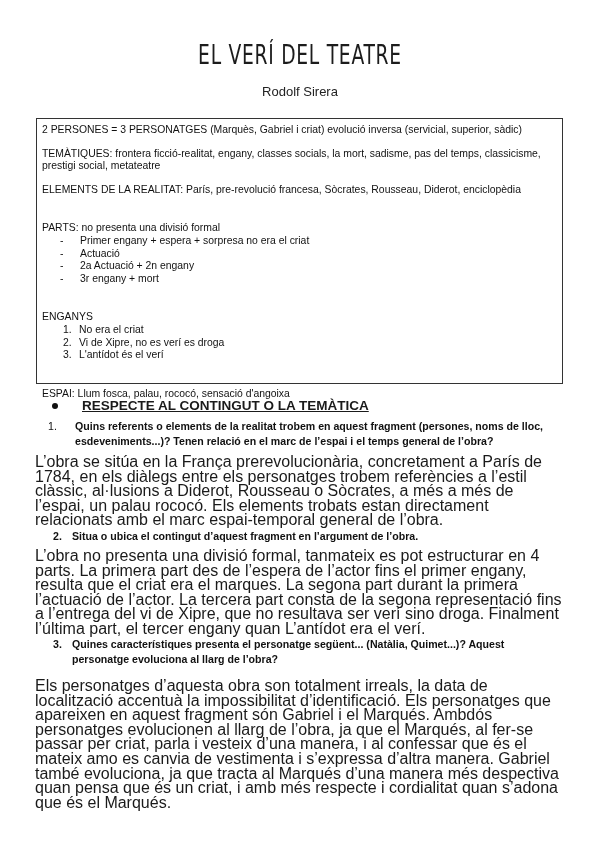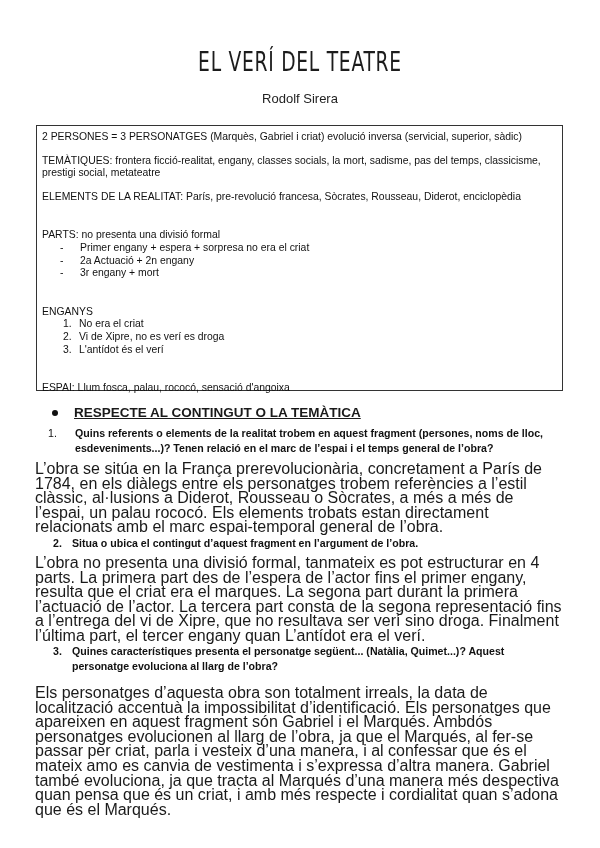--- a/index.html
+++ b/index.html
@@ -3,21 +3,21 @@
   <meta charset="utf-8">
   <style>
     * { box-sizing: border-box; margin: 0; padding: 0; }
     html, body { width: 600px; height: 848px; background: #ffffff; }
     body {
       position: relative;
       font-family: "Liberation Sans", sans-serif;
       color: #1a1a1a;
       overflow: hidden;
     }
-    .page { position: absolute; left: 0; top: 11px; width: 600px; height: 724px; }
+    .page { position: absolute; left: 0; top: 4px; width: 600px; height: 724px; }
 
     .title {
       position: absolute; left: 0; top: 36px; width: 600px;
       text-align: center;
       font-family: "DejaVu Sans", sans-serif;
       font-size: 26px; letter-spacing: 1px;
       font-weight: normal;
       transform: scaleX(0.72);
       color: #1c1c1c;
     }
@@ -45,21 +45,21 @@
 
     .section-heading {
       position: absolute; left: 52px; top: 394px;
       font-size: 13.5px; font-weight: bold;
       display: flex; align-items: center;
     }
     .section-heading .bullet {
       display: inline-block; width: 6px; height: 6px; border-radius: 50%;
       background: #111; margin-right: 16px;
     }
-    .section-heading .txt { text-decoration: underline; }
+    .section-heading .txt { text-decoration: underline; margin-left: 8px; }
 
     .question {
       position: absolute;
       font-size: 10.6px; font-weight: bold; line-height: 14.5px;
       color: #111;
       display: flex;
     }
     .question .qn { flex: 0 0 auto; }
     .question .qt { flex: 1 1 auto; }
 
@@ -76,20 +76,21 @@
   <h1 class="title">EL VERÍ DEL TEATRE</h1>
   <div class="subtitle">Rodolf Sirera</div>
 
   <div class="summary-box">
     <p>2 PERSONES = 3 PERSONATGES (Marquès, Gabriel i criat) evolució inversa (servicial, superior, sàdic)</p>
     <p>TEMÀTIQUES: frontera ficció-realitat, engany, classes socials, la mort, sadisme, pas del temps, classicisme, prestigi social, metateatre</p>
     <p>ELEMENTS DE LA REALITAT: París, pre-revolució francesa, Sòcrates, Rousseau, Diderot, enciclopèdia</p>
     <p class="tight">PARTS: no presenta una divisió formal</p>
     <ul class="dash-list">
       <li>Primer engany + espera + sorpresa no era el criat</li>
+      <li>Actuació</li>
       <li>2a Actuació + 2n engany</li>
       <li>3r engany + mort</li>
     </ul>
     <p class="tight">ENGANYS</p>
     <ul class="num-list">
       <li>
         <span class="n">1.</span>
         <span>No era el criat</span>
       </li>
       <li>

